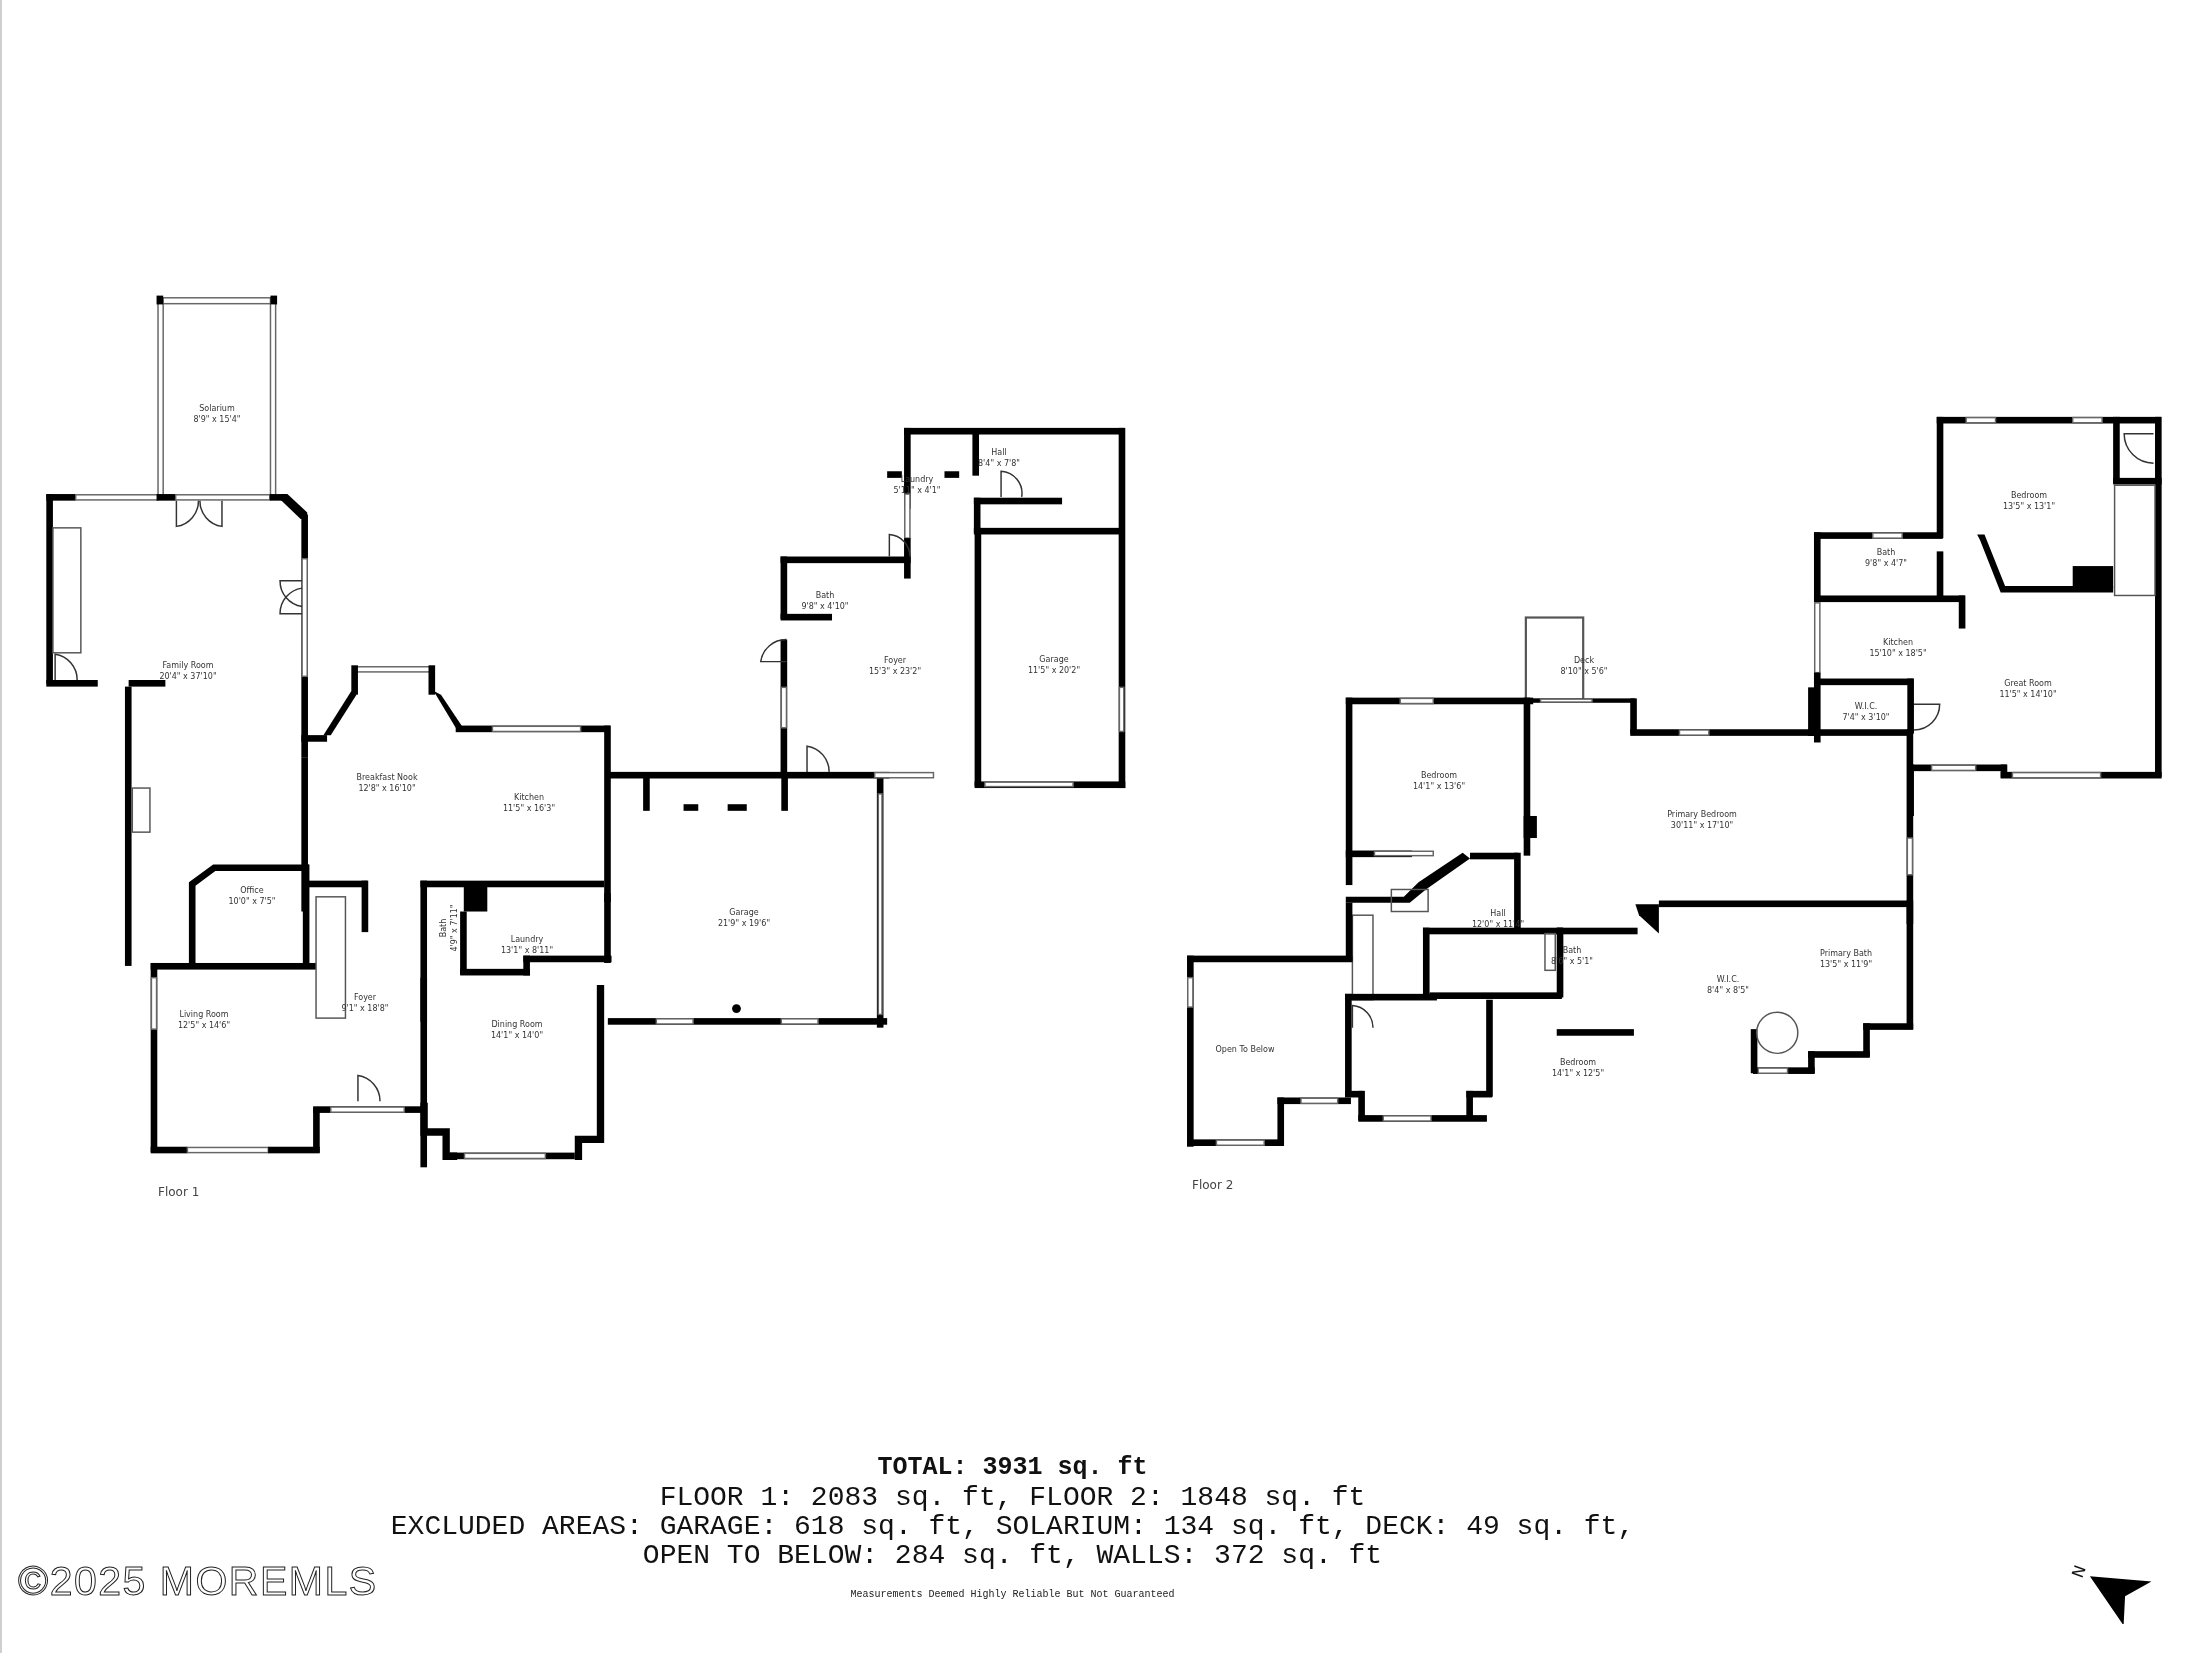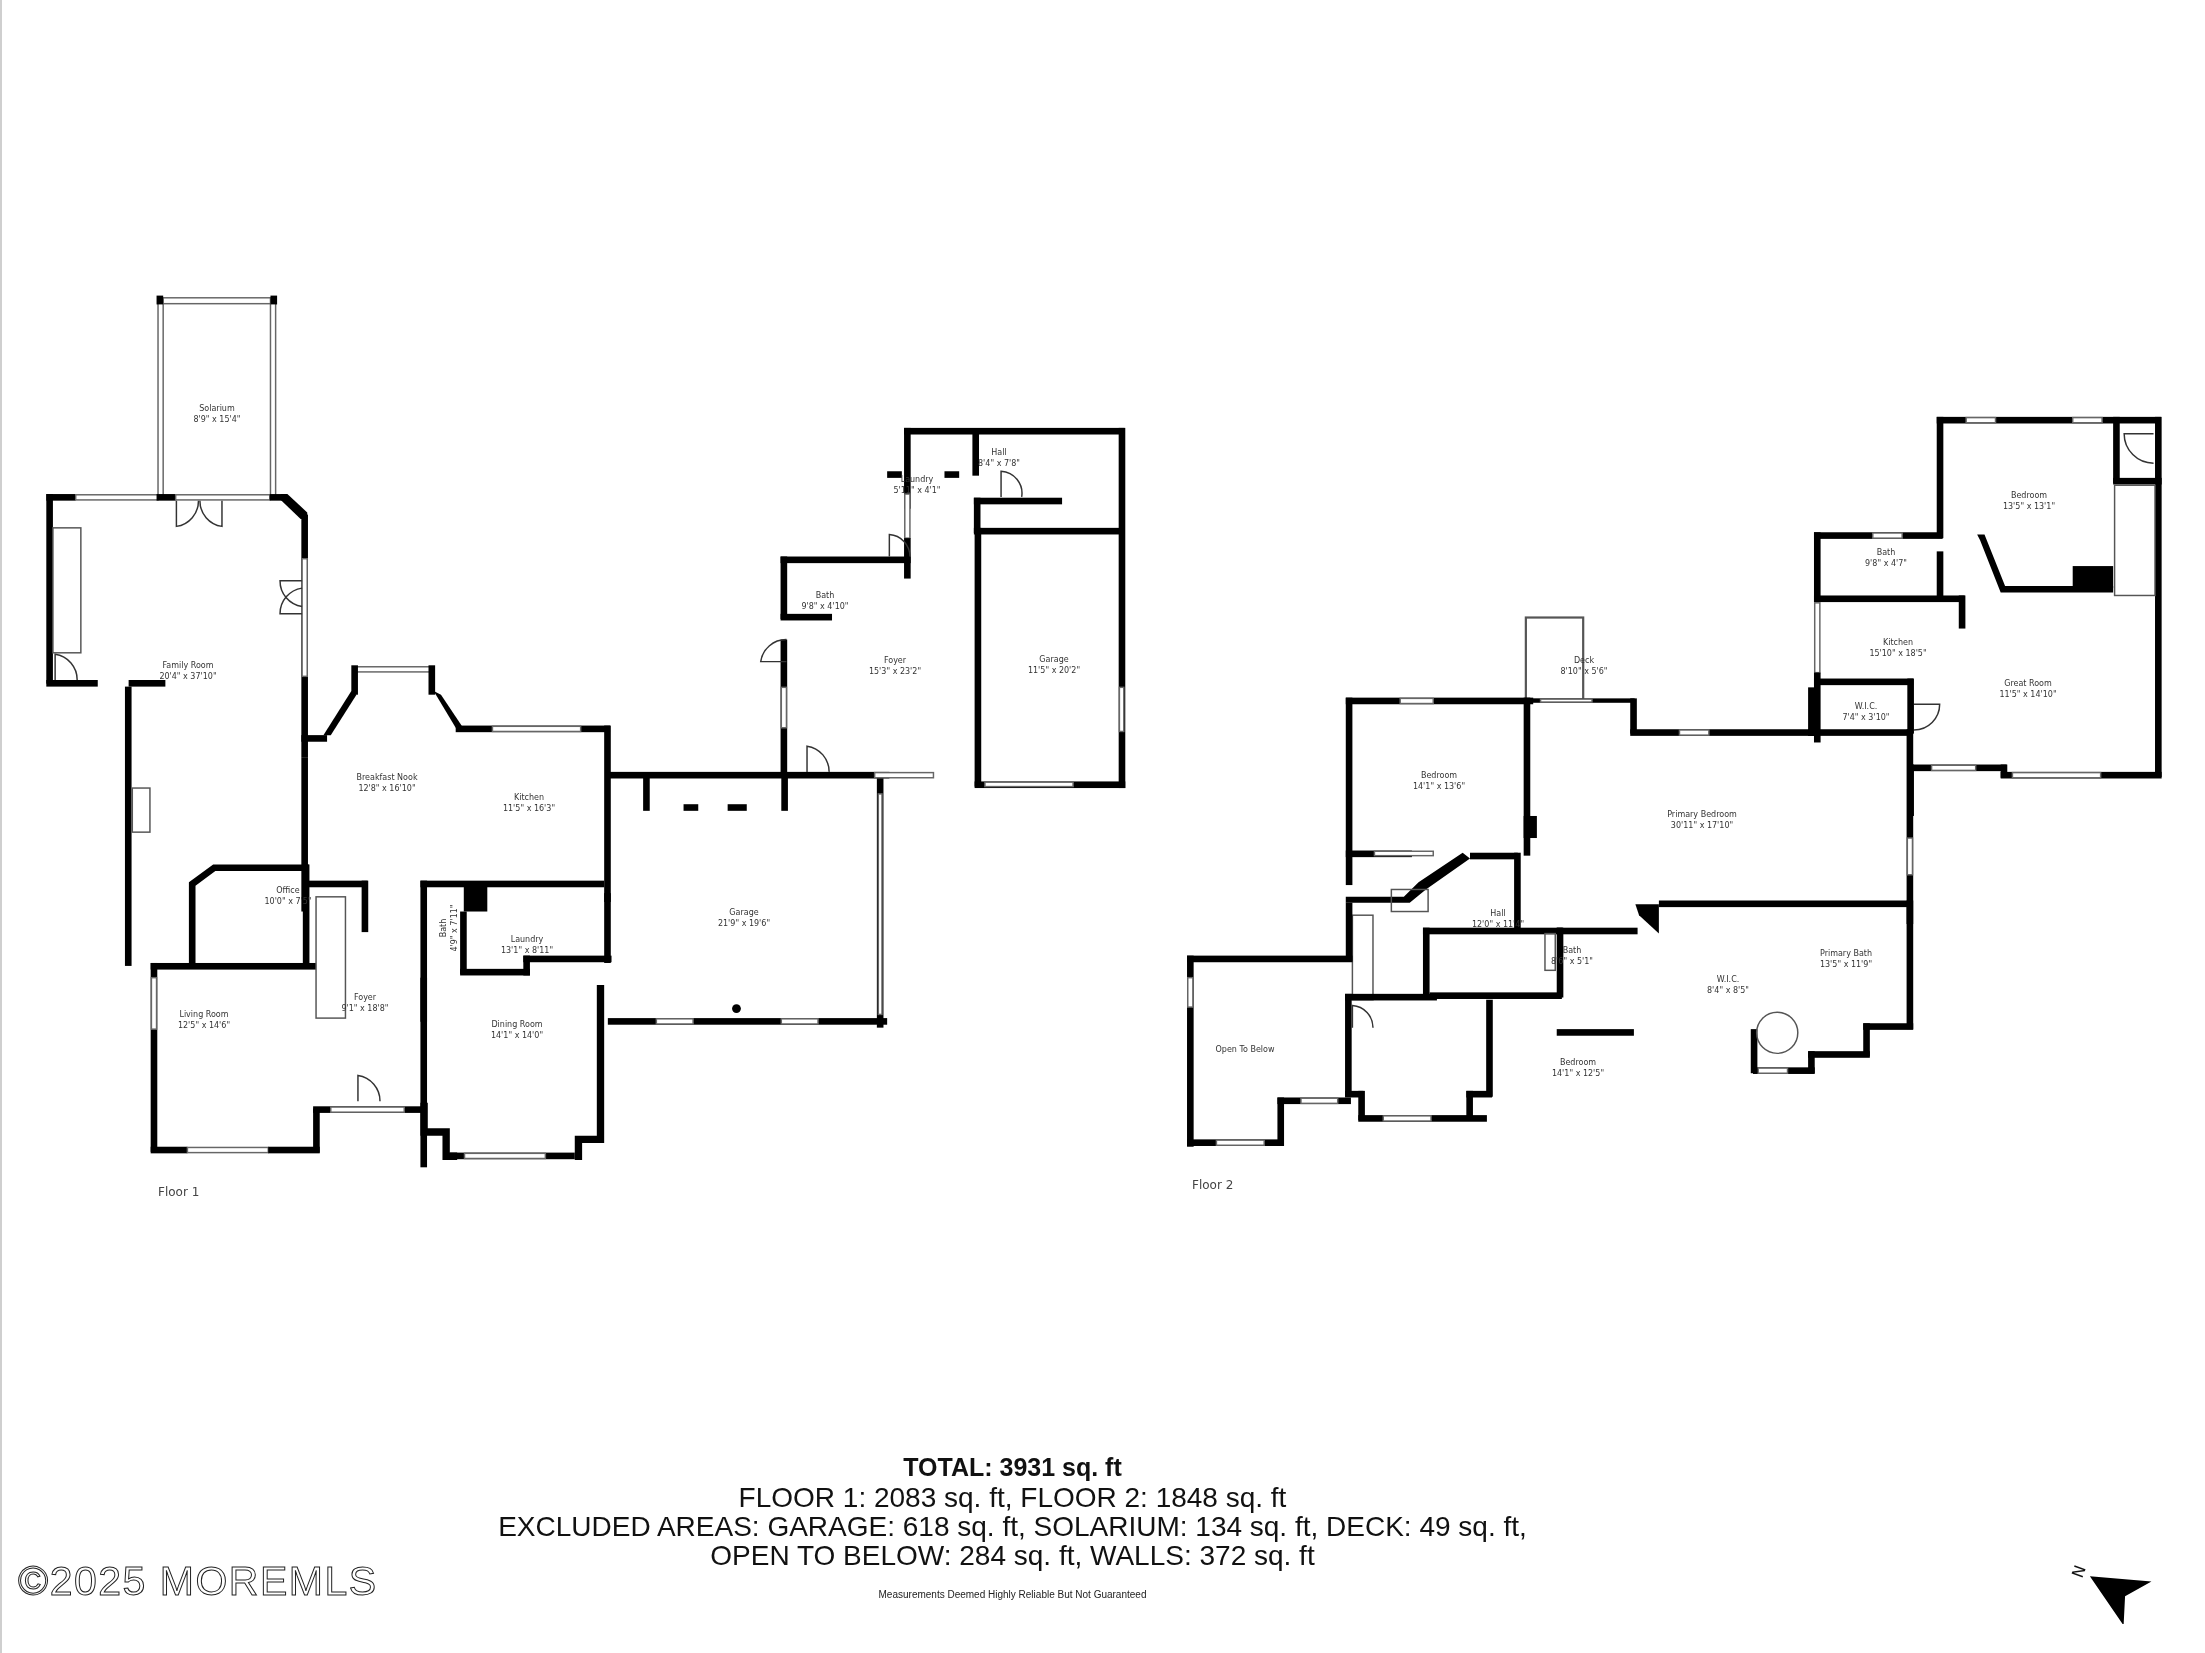--- a/index.html
+++ b/index.html
@@ -6,21 +6,21 @@
   body { width:2205px; height:1654px; position:relative; overflow:hidden; font-family:"DejaVu Sans", sans-serif; color:#222; }
   .left-edge { position:absolute; left:0; top:0; width:2.2px; height:1654px; background:#cfcfcf; }
   svg.plan { position:absolute; left:0; top:0; width:2205px; height:1654px; }
   .wall { fill:#000; }
   .thin { fill:none; stroke:#555; stroke-width:2; }
   .win { fill:#fff; stroke:#666; stroke-width:2; }
   .door { fill:none; stroke:#333; stroke-width:2; }
   .room-label { position:absolute; transform:translate(-50%,-50%); text-align:center; font-size:8px; line-height:11px; color:#333; white-space:nowrap; }
   .room-label .dim { display:block; }
   .floor-label { position:absolute; font-size:12px; color:#444; }
-  .summary { position:absolute; left:0; width:2025px; top:1452px; text-align:center; font-family:Liberation Sans, sans-serif; color:#111; }
+  .summary { position:absolute; left:0; width:2025px; top:1452px; text-align:center; font-family:Liberation Mono, monospace; color:#111; }
   .summary .total { font-size:25px; font-weight:bold; line-height:31px; }
   .summary .line { font-size:28px; line-height:29px; }
   .summary .disclaimer { font-size:10px; margin-top:19px; color:#222; }
   .watermark { position:absolute; left:18px; top:1558px; font-family:"Liberation Sans", sans-serif; font-size:41px; font-weight:100; letter-spacing:1.5px; color:transparent; -webkit-text-stroke:1px #222; }
   .compass { position:absolute; left:2073px; top:1558px; width:88px; height:66px; }
   .compass .n { position:absolute; left:0; top:4.4px; font-size:16px; transform:rotate(-70deg); color:#111; }
 </style>
 </head>
 <body>
 
@@ -247,21 +247,21 @@
     <path class="door" d="M2604,958 h35 a35,35 0 0 1 -35,35"></path>
     <path class="door" d="M1840,1398 v-30 a30,30 0 0 1 28,30"></path>
   </g>
 </svg>
 
 <div id="floor1-labels">
     <div class="room-label" style="left: 217px; top: 414px;"><span class="name">Solarium</span><span class="dim">8'9" x 15'4"</span></div>
     <div class="room-label" style="left: 188px; top: 671px;"><span class="name">Family Room</span><span class="dim">20'4" x 37'10"</span></div>
     <div class="room-label" style="left: 387px; top: 783px;"><span class="name">Breakfast Nook</span><span class="dim">12'8" x 16'10"</span></div>
     <div class="room-label" style="left: 529px; top: 803px;"><span class="name">Kitchen</span><span class="dim">11'5" x 16'3"</span></div>
-    <div class="room-label" style="left: 252px; top: 896px; margin-left: 36px;"><span class="name">Office</span><span class="dim">10'0" x 7'5"</span></div>
+    <div class="room-label" style="left: 252px; top: 896px;"><span class="name">Office</span><span class="dim">10'0" x 7'5"</span></div>
     <div class="room-label" style="left: 449px; top: 928px; transform: translate(-50%, -50%) rotate(-90deg);"><span class="name">Bath</span><span class="dim">4'9" x 7'11"</span></div>
     <div class="room-label" style="left: 527px; top: 945px;"><span class="name">Laundry</span><span class="dim">13'1" x 8'11"</span></div>
     <div class="room-label" style="left: 204px; top: 1020px;"><span class="name">Living Room</span><span class="dim">12'5" x 14'6"</span></div>
     <div class="room-label" style="left: 365px; top: 1003px;"><span class="name">Foyer</span><span class="dim">9'1" x 18'8"</span></div>
     <div class="room-label" style="left: 517px; top: 1030px;"><span class="name">Dining Room</span><span class="dim">14'1" x 14'0"</span></div>
     <div class="room-label" style="left: 744px; top: 918px;"><span class="name">Garage</span><span class="dim">21'9" x 19'6"</span></div>
     <div class="room-label" style="left: 917px; top: 485px;"><span class="name">Laundry</span><span class="dim">5'11" x 4'1"</span></div>
     <div class="room-label" style="left: 999px; top: 458px;"><span class="name">Hall</span><span class="dim">8'4" x 7'8"</span></div>
     <div class="room-label" style="left: 825px; top: 601px;"><span class="name">Bath</span><span class="dim">9'8" x 4'10"</span></div>
     <div class="room-label" style="left: 895px; top: 666px;"><span class="name">Foyer</span><span class="dim">15'3" x 23'2"</span></div>

